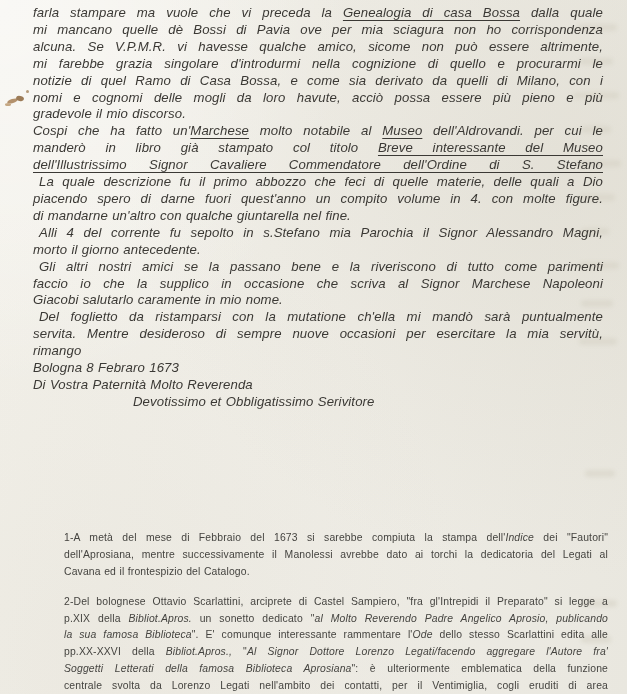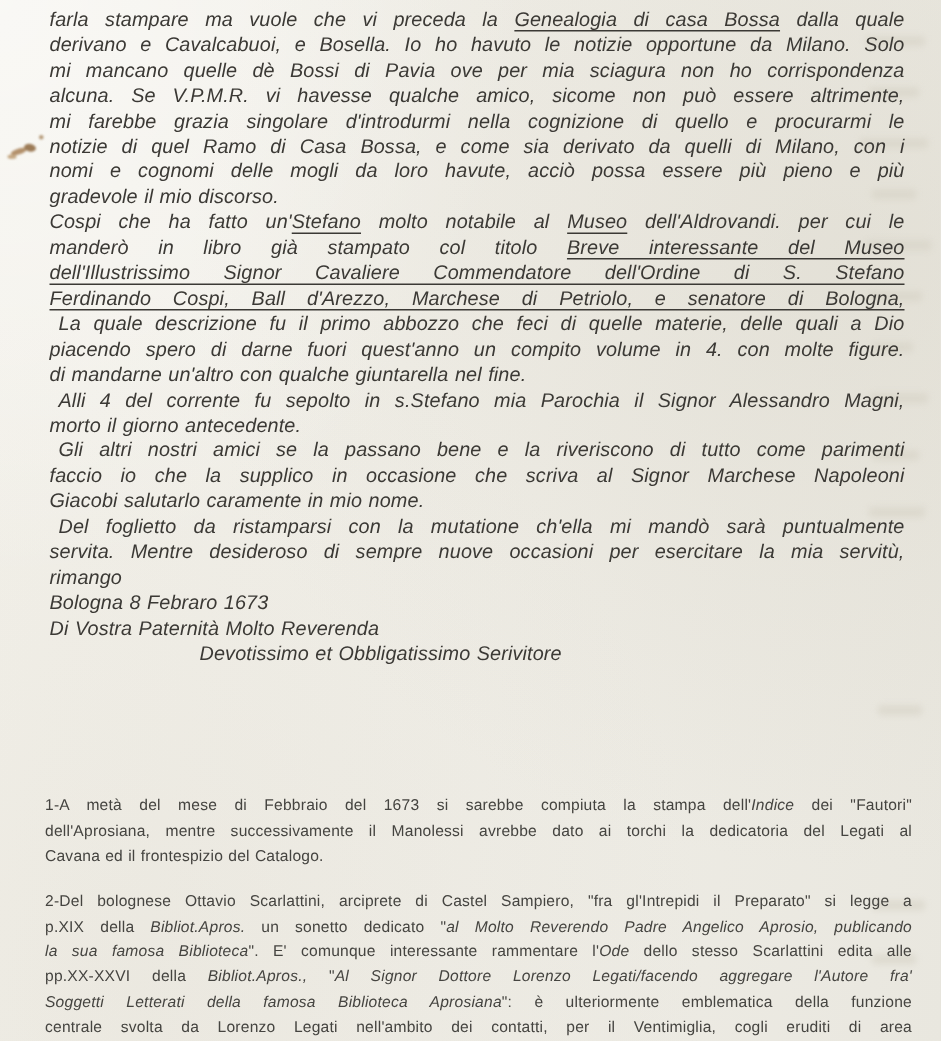--- a/index.html
+++ b/index.html
@@ -17,21 +17,21 @@
     position:absolute;left:33px;top:5px;width:570px;
     font-style:italic;font-size:13.2px;line-height:16.9px;
     color:#3b3935;word-spacing:0.5px;letter-spacing:0.1px;
   }
   .line{min-height:16.9px;}
   .just{text-align:justify;text-align-last:justify;text-justify:inter-word;}
   .ind{text-indent:6px;}
   .u{text-decoration:underline;text-underline-offset:2.5px;text-decoration-thickness:1.1px;}
   
   .footnotes{position:absolute;left:30px;top:531px;width:578px;}
-  .fn{font-size:10.4px;line-height:13.1px;color:#454440;letter-spacing:0.15px;word-spacing:0.4px;}
+  .fn{font-size:10.4px;line-height:13.1px;color:#454440;letter-spacing:0.15px;word-spacing:0.4px;margin-left:34px;}
   .fn2{margin-top:13px;}
   .fn .i{font-style:italic;}
   
   .smudge{position:absolute;left:5px;top:90px;width:28px;height:20px;filter:blur(0.6px);}
   .smudge i{position:absolute;display:block;border-radius:50%;}
   .smudge i:nth-child(1){left:2px;top:9px;width:11px;height:4px;background:#b3916c;transform:rotate(-18deg);}
   .smudge i:nth-child(2){left:11px;top:6px;width:8px;height:5px;background:#9c7b57;transform:rotate(12deg);}
   .smudge i:nth-child(3){left:0px;top:13px;width:6px;height:3px;background:#c5a884;}
   .smudge i:nth-child(4){left:21px;top:0px;width:3px;height:3px;background:#b59a79;}
   
@@ -61,31 +61,29 @@
     <span style="top:262px;right:8px;width:40px;"></span>
     <span style="top:300px;right:14px;width:32px;"></span>
     <span style="top:338px;right:10px;width:38px;"></span>
     <span style="top:470px;right:12px;width:30px;"></span>
     <span style="top:600px;right:10px;width:36px;"></span>
     <span style="top:636px;right:16px;width:30px;"></span>
   </div>
 
   <div class="letter">
       <div class="line just"><span>farla stampare ma vuole che vi preceda la </span><span class="u">Genealogia di casa Bossa</span><span> dalla quale</span></div>
-      <div class="line just"><span>derivano e Cavalcabuoi, e Bosella. Io ho havuto le notizie opportune da Milano. Solo</span></div>
       <div class="line just"><span>mi mancano quelle dè Bossi di Pavia ove per mia sciagura non ho corrispondenza</span></div>
       <div class="line just"><span>alcuna. Se V.P.M.R. vi havesse qualche amico, sicome non può essere altrimente,</span></div>
       <div class="line just"><span>mi farebbe grazia singolare d'introdurmi nella cognizione di quello e procurarmi le</span></div>
       <div class="line just"><span>notizie di quel Ramo di Casa Bossa, e come sia derivato da quelli di Milano, con i</span></div>
       <div class="line just"><span>nomi e cognomi delle mogli da loro havute, acciò possa essere più pieno e più</span></div>
       <div class="line"><span>gradevole il mio discorso.</span></div>
-      <div class="line just"><span>Cospi che ha fatto un'</span><span class="u">Stefano</span><span> molto notabile al </span><span class="u">Museo</span><span> dell'Aldrovandi. per cui le</span></div>
+      <div class="line just"><span>Cospi che ha fatto un'</span><span class="u">Marchese</span><span> molto notabile al </span><span class="u">Museo</span><span> dell'Aldrovandi. per cui le</span></div>
       <div class="line just"><span>manderò in libro già stampato col titolo </span><span class="u">Breve interessante del Museo</span></div>
       <div class="line just"><span class="u">dell'Illustrissimo Signor Cavaliere Commendatore dell'Ordine di S. Stefano</span></div>
-      <div class="line just"><span class="u">Ferdinando Cospi, Ball d'Arezzo, Marchese di Petriolo, e senatore di Bologna,</span></div>
       <div class="line just ind"><span>La quale descrizione fu il primo abbozzo che feci di quelle materie, delle quali a Dio</span></div>
       <div class="line just"><span>piacendo spero di darne fuori quest'anno un compito volume in 4. con molte figure.</span></div>
       <div class="line"><span>di mandarne un'altro con qualche giuntarella nel fine.</span></div>
       <div class="line just ind"><span>Alli 4 del corrente fu sepolto in s.Stefano mia Parochia il Signor Alessandro Magni,</span></div>
       <div class="line"><span>morto il giorno antecedente.</span></div>
       <div class="line just ind"><span>Gli altri nostri amici se la passano bene e la riveriscono di tutto come parimenti</span></div>
       <div class="line just"><span>faccio io che la supplico in occasione che scriva al Signor Marchese Napoleoni</span></div>
       <div class="line"><span>Giacobi salutarlo caramente in mio nome.</span></div>
       <div class="line just ind"><span>Del foglietto da ristamparsi con la mutatione ch'ella mi mandò sarà puntualmente</span></div>
       <div class="line just"><span>servita. Mentre desideroso di sempre nuove occasioni per esercitare la mia servitù,</span></div>

